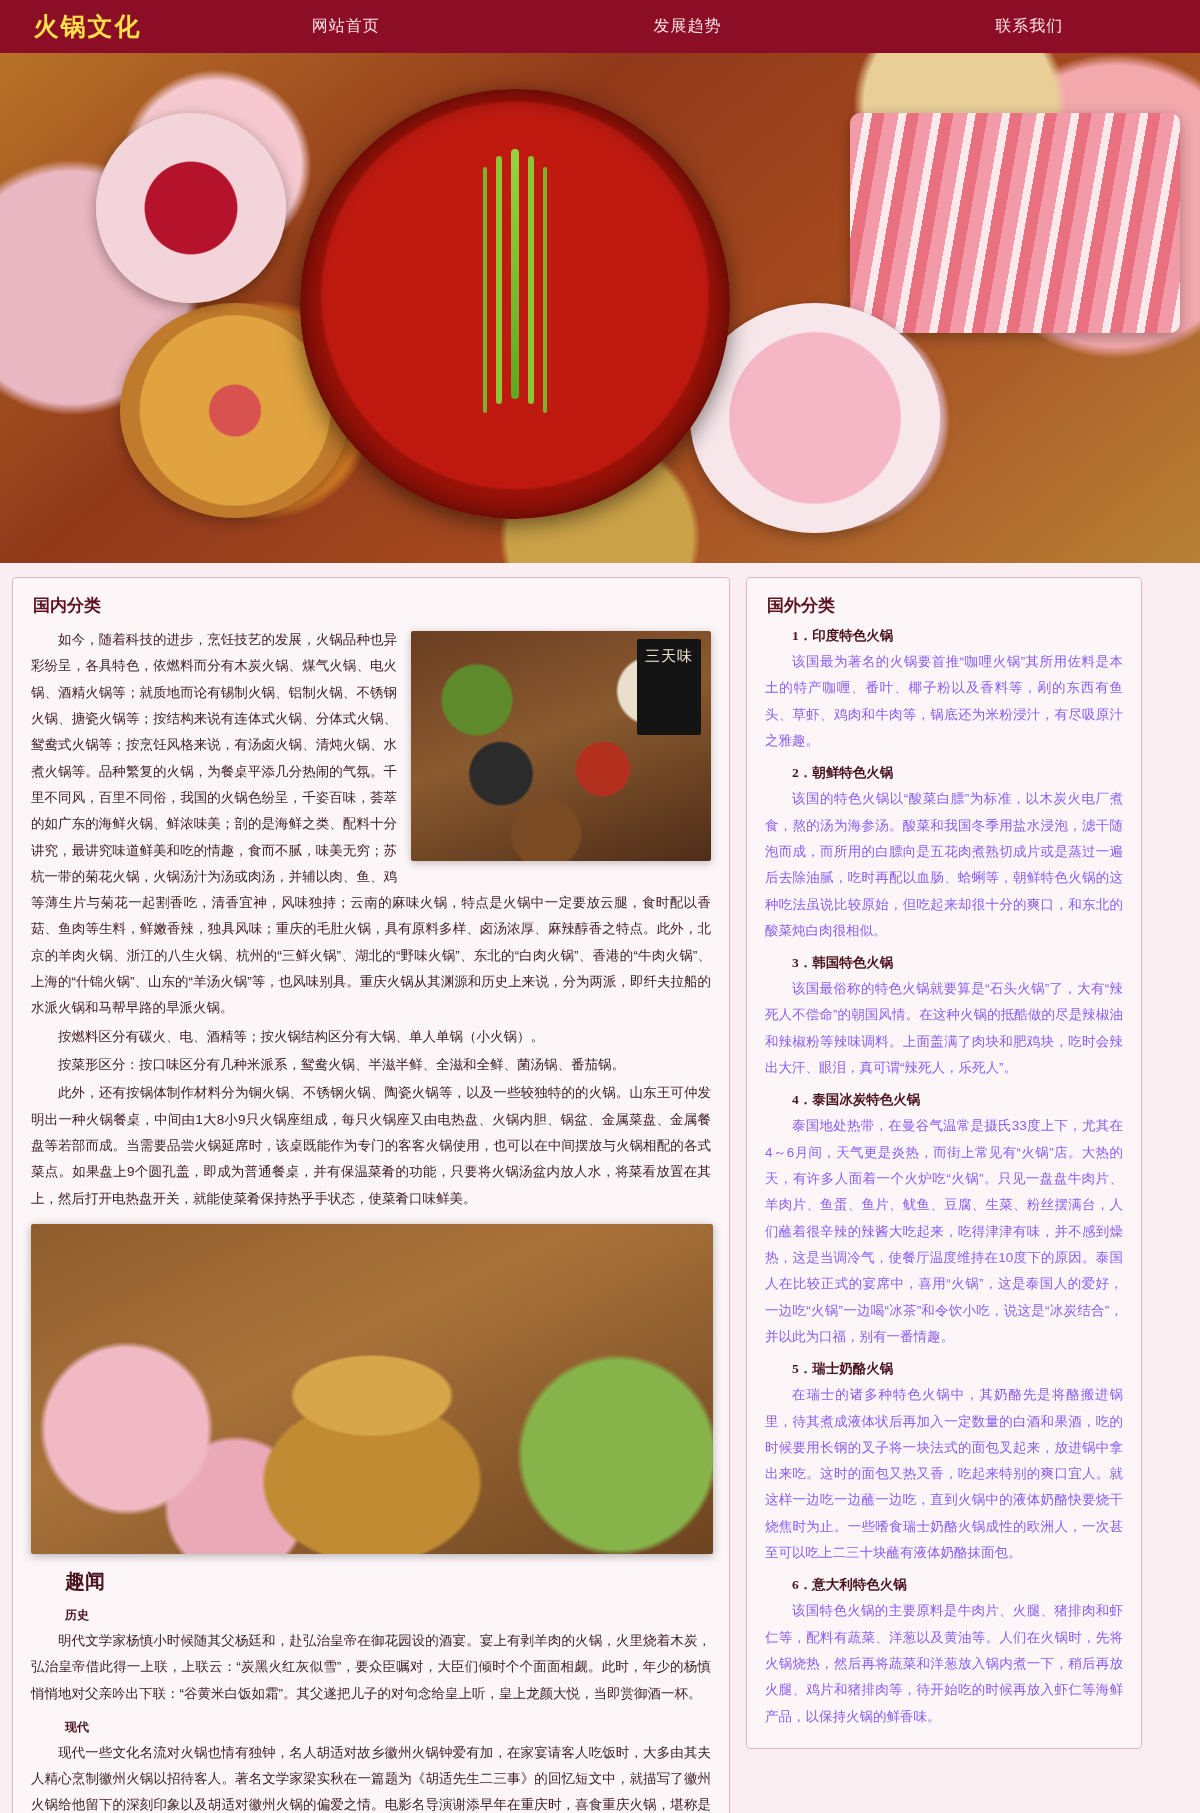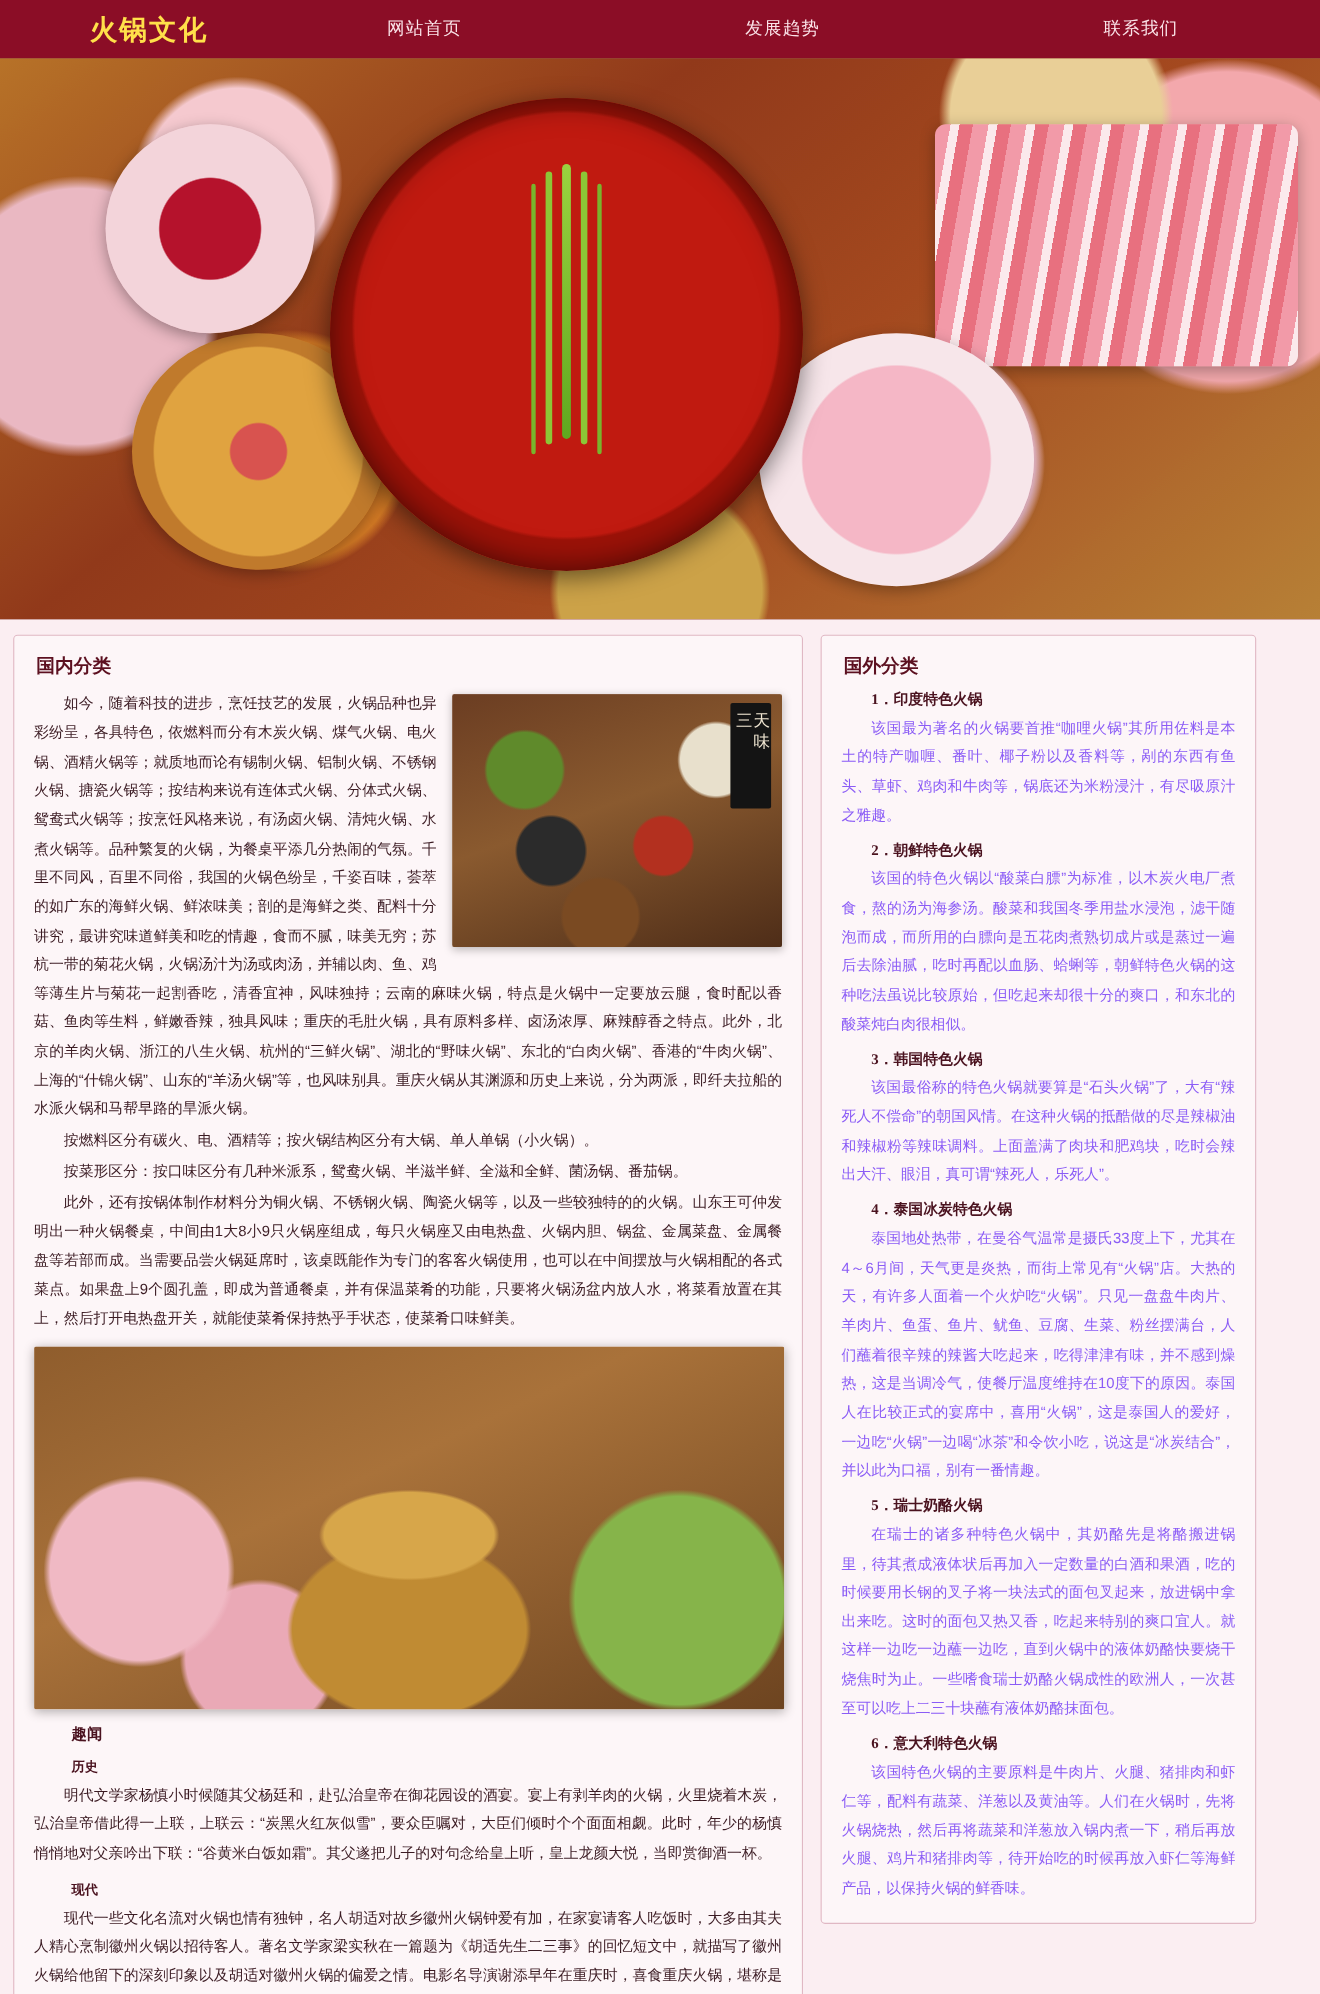--- a/index.html
+++ b/index.html
@@ -17,21 +17,20 @@
     position: relative;
   }
 
   
   .navbar {
     height: 53px;
     background: #8b0d26;
     display: flex;
     align-items: stretch;
     width: 1200px;
-    padding-left: 48px;
   }
   .brand {
     width: 175px;
     display: flex;
     align-items: center;
     justify-content: center;
     color: #ffe04a;
     font-size: 25px;
     font-weight: bold;
     letter-spacing: 2px;
@@ -168,26 +167,26 @@
       radial-gradient(circle at 64% 60%, #b3301f 0 11%, rgba(0,0,0,0) 12%),
       radial-gradient(circle at 22% 30%, #5f8a2b 0 12%, rgba(0,0,0,0) 13%),
       radial-gradient(circle at 80% 26%, #e8e0cc 0 11%, rgba(0,0,0,0) 12%),
       radial-gradient(circle at 45% 88%, #7a4a22 0 13%, rgba(0,0,0,0) 14%),
       linear-gradient(160deg, #6b3d22 0%, #8a5a2f 45%, #4e2d18 100%);
     box-shadow: 0 2px 8px rgba(0,0,0,.25);
     position: relative;
   }
   .intro-img .sign {
     position: absolute; right: 10px; top: 8px;
-    width: 37px; height: 96px;
+    width: 64px; height: 96px;
     background: #141414;
     color: #f0e6d2;
     font-size: 15px;
     line-height: 1.25;
-    text-align: right;
+    text-align: center;
     padding-top: 8px;
     letter-spacing: 1px;
     border-radius: 2px;
   }
   .clearfix::after { content: ""; display: block; clear: both; }
 
   .big-img {
     width: 682px;
     height: 330px;
     margin: 12px 0 14px 0;
@@ -196,21 +195,21 @@
       radial-gradient(ellipse at 50% 52%, #d7a64a 0 16%, rgba(0,0,0,0) 17%),
       radial-gradient(ellipse at 50% 78%, #c08b33 0 22%, rgba(0,0,0,0) 23%),
       radial-gradient(circle at 14% 62%, #f0b9c4 0 13%, rgba(0,0,0,0) 14%),
       radial-gradient(circle at 86% 70%, #86b44a 0 15%, rgba(0,0,0,0) 16%),
       radial-gradient(circle at 30% 86%, #eaa9b6 0 12%, rgba(0,0,0,0) 13%),
       linear-gradient(155deg, #8f5d2d 0%, #a9723a 40%, #6d4420 100%);
     box-shadow: 0 2px 10px rgba(0,0,0,.3);
   }
 
   .sub-head {
-    font-size: 14px;
+    font-size: 20px;
     font-weight: bold;
     margin: 14px 0 6px 34px;
     color: #4a121f;
   }
   .sec-head {
     font-size: 12px;
     font-weight: bold;
     margin: 12px 0 4px 34px;
     color: #4a121f;
   }

